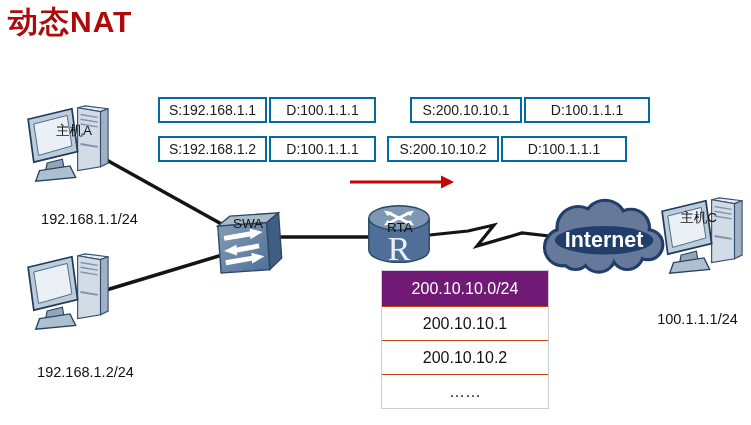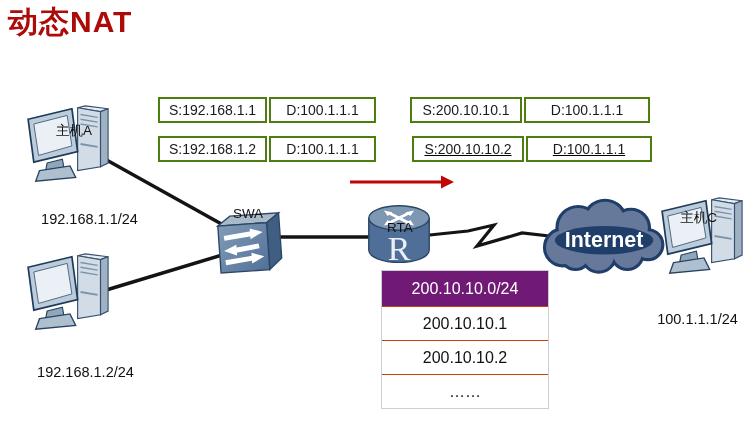--- a/index.html
+++ b/index.html
@@ -5,21 +5,21 @@
   html,body{margin:0;padding:0;background:#fff;}
   .stage{position:relative;width:751px;height:425px;background:#ffffff;
          font-family:"Liberation Sans",sans-serif;overflow:hidden;}
   .page-title{position:absolute;left:8px;top:2px;font-size:30px;font-weight:bold;
               color:#AD0A0A;letter-spacing:1px;}
   .overlay{position:absolute;left:0;top:0;width:751px;height:425px;pointer-events:none;z-index:1;}
   .node{position:absolute;z-index:2;}
   .lbl{position:absolute;z-index:3;font-size:13.5px;color:#111;text-align:center;margin-top:30px;}
   .ip{font-size:14.5px;}
   .pkt-row{position:absolute;z-index:3;display:flex;gap:2px;}
-  .pkt-cell{height:26px;background:#fff;border:2px solid #4d7c0f;box-sizing:border-box;
+  .pkt-cell{height:26px;background:#fff;border:2px solid #0369a1;box-sizing:border-box;
             display:flex;align-items:center;justify-content:center;
             font-size:14px;color:#1a1a1a;white-space:nowrap;}
   .w-s1{width:109px;} .w-d1{width:107px;} .w-s2{width:112px;} .w-d2{width:126px;}
   .pool{position:absolute;left:381px;top:270px;width:168px;z-index:3;
         border:1px solid #C9CFD4;background:#fff;box-sizing:border-box;}
   .pool-header{height:35px;background:#701a75;color:#fff;font-size:16px;
                display:flex;align-items:center;justify-content:center;}
   .pool-row{height:33px;border-top:1px solid #c2410c;color:#111;font-size:16px;
             display:flex;align-items:center;justify-content:center;background:#fff;}
   svg text{font-family:"Liberation Sans",sans-serif;}
@@ -64,21 +64,21 @@
   <svg class="node" style="left:24px;top:104px;" width="92" height="80" viewBox="0 0 96 84">
       <use href="#pc"></use>
     </svg>
   <div class="lbl ip" style="left:22px;top:181px;width:135px;">192.168.1.1/24</div>
 
   <svg class="node" style="left:24px;top:252px;" width="92" height="80" viewBox="0 0 96 84">
       <use href="#pc"></use>
     </svg>
   <div class="lbl ip" style="left:18px;top:334px;width:135px;">192.168.1.2/24</div>
 
-  <div class="lbl" style="left:209px;top:176px;width:78px;">SWA</div>
+  <div class="lbl" style="left:209px;top:186px;width:78px;">SWA</div>
   <svg class="node" style="left:212px;top:203px;" width="76" height="80" viewBox="0 0 84 82" xmlns="http://www.w3.org/2000/svg">
     <defs>
       <linearGradient id="swf" x1="0" y1="0" x2="1" y2="1">
         <stop offset="0" stop-color="#829BB6"></stop>
           <stop offset="1" stop-color="#51719A"></stop>
       </linearGradient>
     </defs>
     <g transform="rotate(-4 40 44)">
       <polygon points="8,20 22,10 76,10 62,20" fill="#A9BAC9" stroke="#2C4766" stroke-width="1.5"></polygon>
       <polygon points="62,20 76,10 76,60 62,72" fill="#3F5E81" stroke="#2C4766" stroke-width="1.5"></polygon>
@@ -144,21 +144,21 @@
   </div>
   <div class="pkt-row" style="left:158px;top:136px;">
     <div class="pkt-cell w-s1">S:192.168.1.2</div>
     <div class="pkt-cell w-d1">D:100.1.1.1</div>
   </div>
 
   <div class="pkt-row" style="left:410px;top:97px;">
     <div class="pkt-cell w-s2">S:200.10.10.1</div>
     <div class="pkt-cell w-d2">D:100.1.1.1</div>
   </div>
-  <div class="pkt-row" style="left:412px;top:136px;text-decoration:underline;">
+  <div class="pkt-row" style="left:387px;top:136px;">
     <div class="pkt-cell w-s2">S:200.10.10.2</div>
     <div class="pkt-cell w-d2">D:100.1.1.1</div>
   </div>
 
   <div class="pool">
     <div class="pool-header">200.10.10.0/24</div>
     <div class="pool-row">200.10.10.1</div>
     <div class="pool-row">200.10.10.2</div>
     <div class="pool-row">……</div>
   </div>

